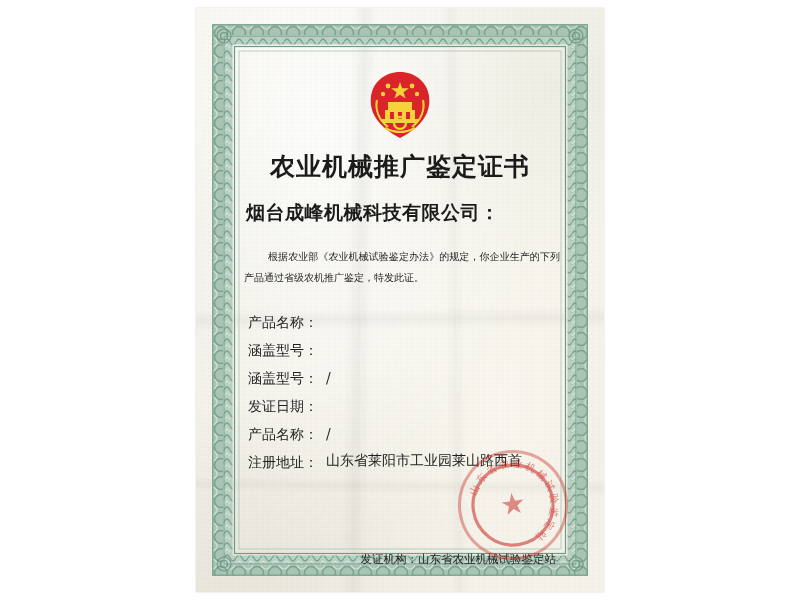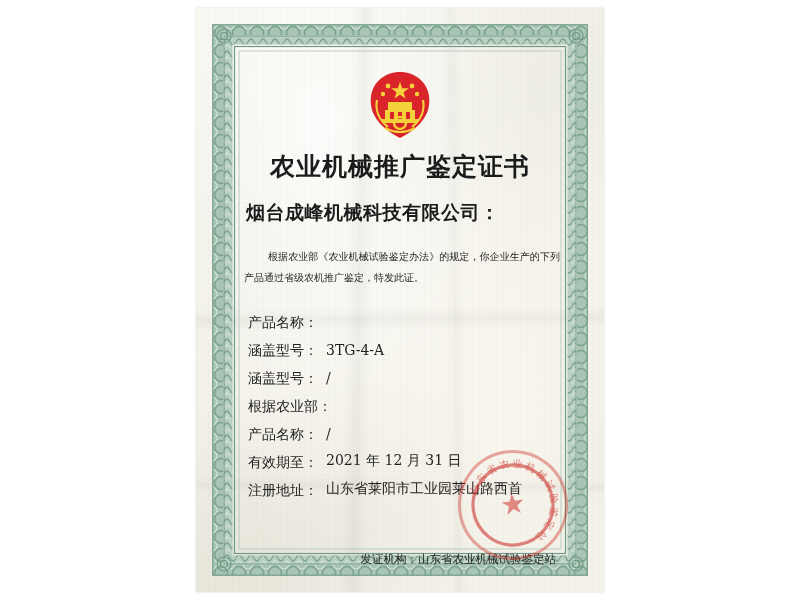--- a/index.html
+++ b/index.html
@@ -262,36 +262,31 @@
     <div class="recipient">烟台成峰机械科技有限公司：</div>
 
     <div class="body-text">根据农业部《农业机械试验鉴定办法》的规定，你企业生产的下列产品通过省级农机推广鉴定，特发此证。</div>
 
     <div class="fields">
       <div class="field-row">
         <span class="field-label">产品名称：</span>
       </div>
       <div class="field-row">
         <span class="field-label">涵盖型号：</span>
-        <span class="field-value">3TG-4-A</span>
       </div>
       <div class="field-row">
         <span class="field-label">涵盖型号：</span>
         <span class="field-value">/</span>
       </div>
       <div class="field-row">
-        <span class="field-label">根据农业部：</span>
+        <span class="field-label">发证日期：</span>
       </div>
       <div class="field-row">
         <span class="field-label">产品名称：</span>
         <span class="field-value">/</span>
-      </div>
-      <div class="field-row">
-        <span class="field-label">有效期至：</span>
-        <span class="field-value">2021 年 12 月 31 日</span>
       </div>
       <div class="field-row">
         <span class="field-label">注册地址：</span>
         <span class="field-value">山东省莱阳市工业园莱山路西首</span>
       </div>
     </div>
 
     <div class="issuer-rows">
       <div class="issuer-row">
         <span>发证机构：</span><span>山东省农业机械试验鉴定站</span>

